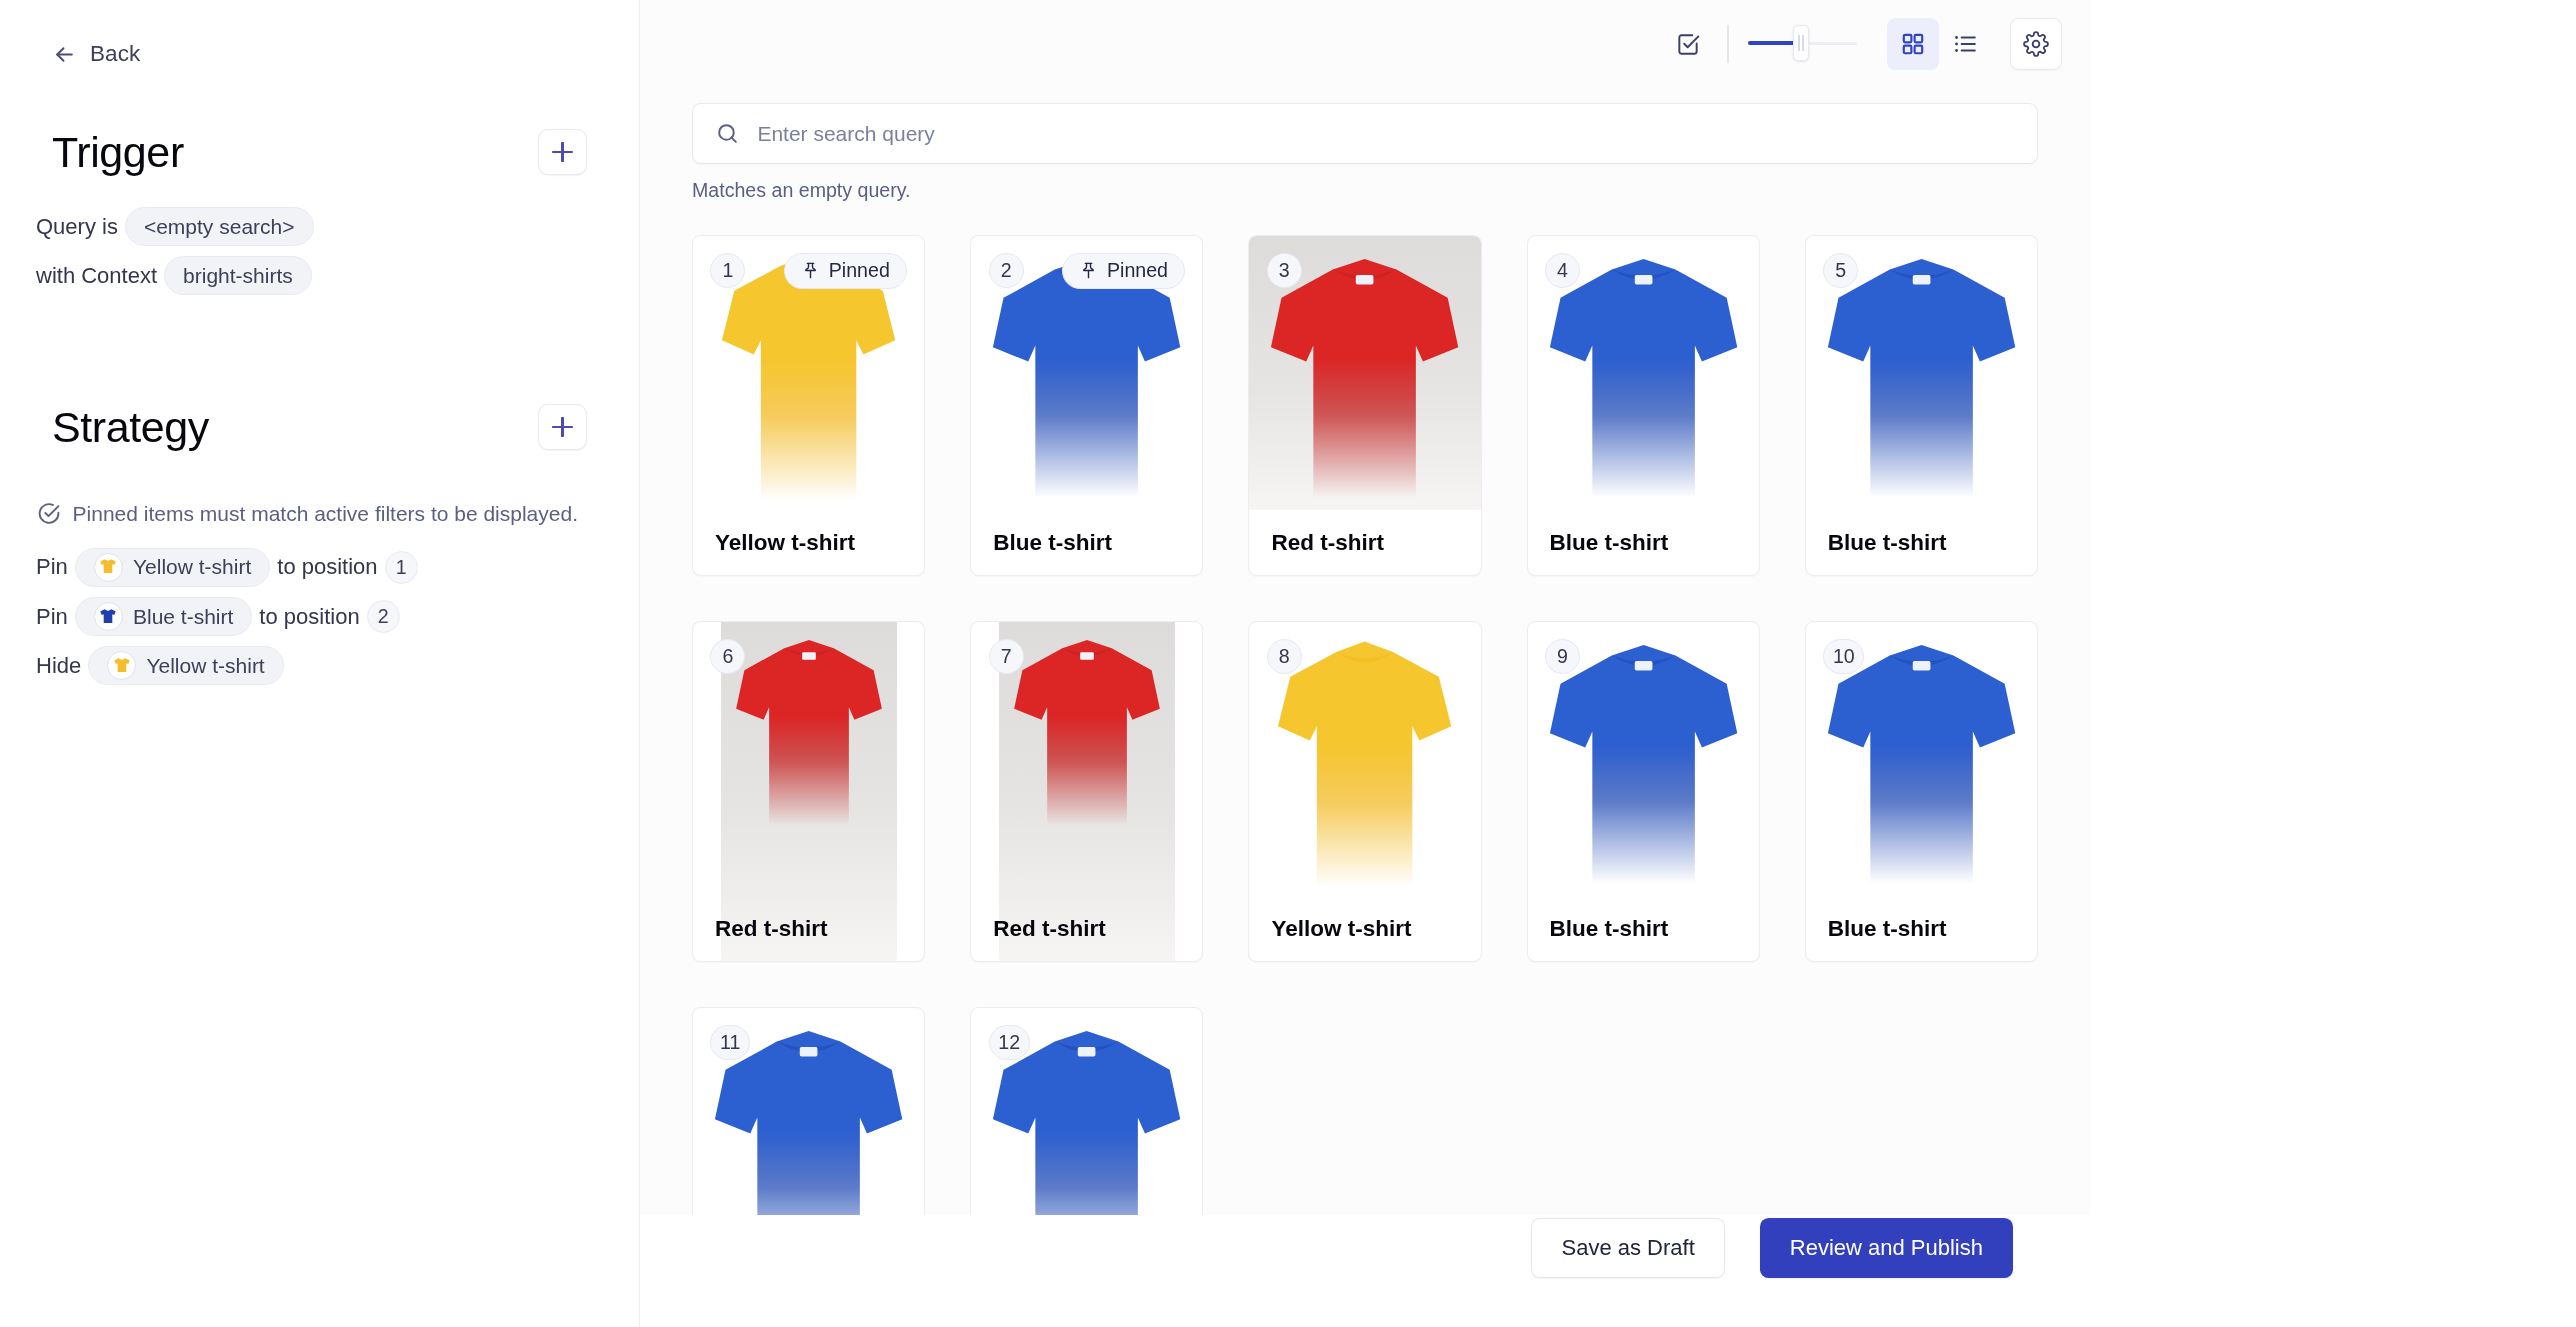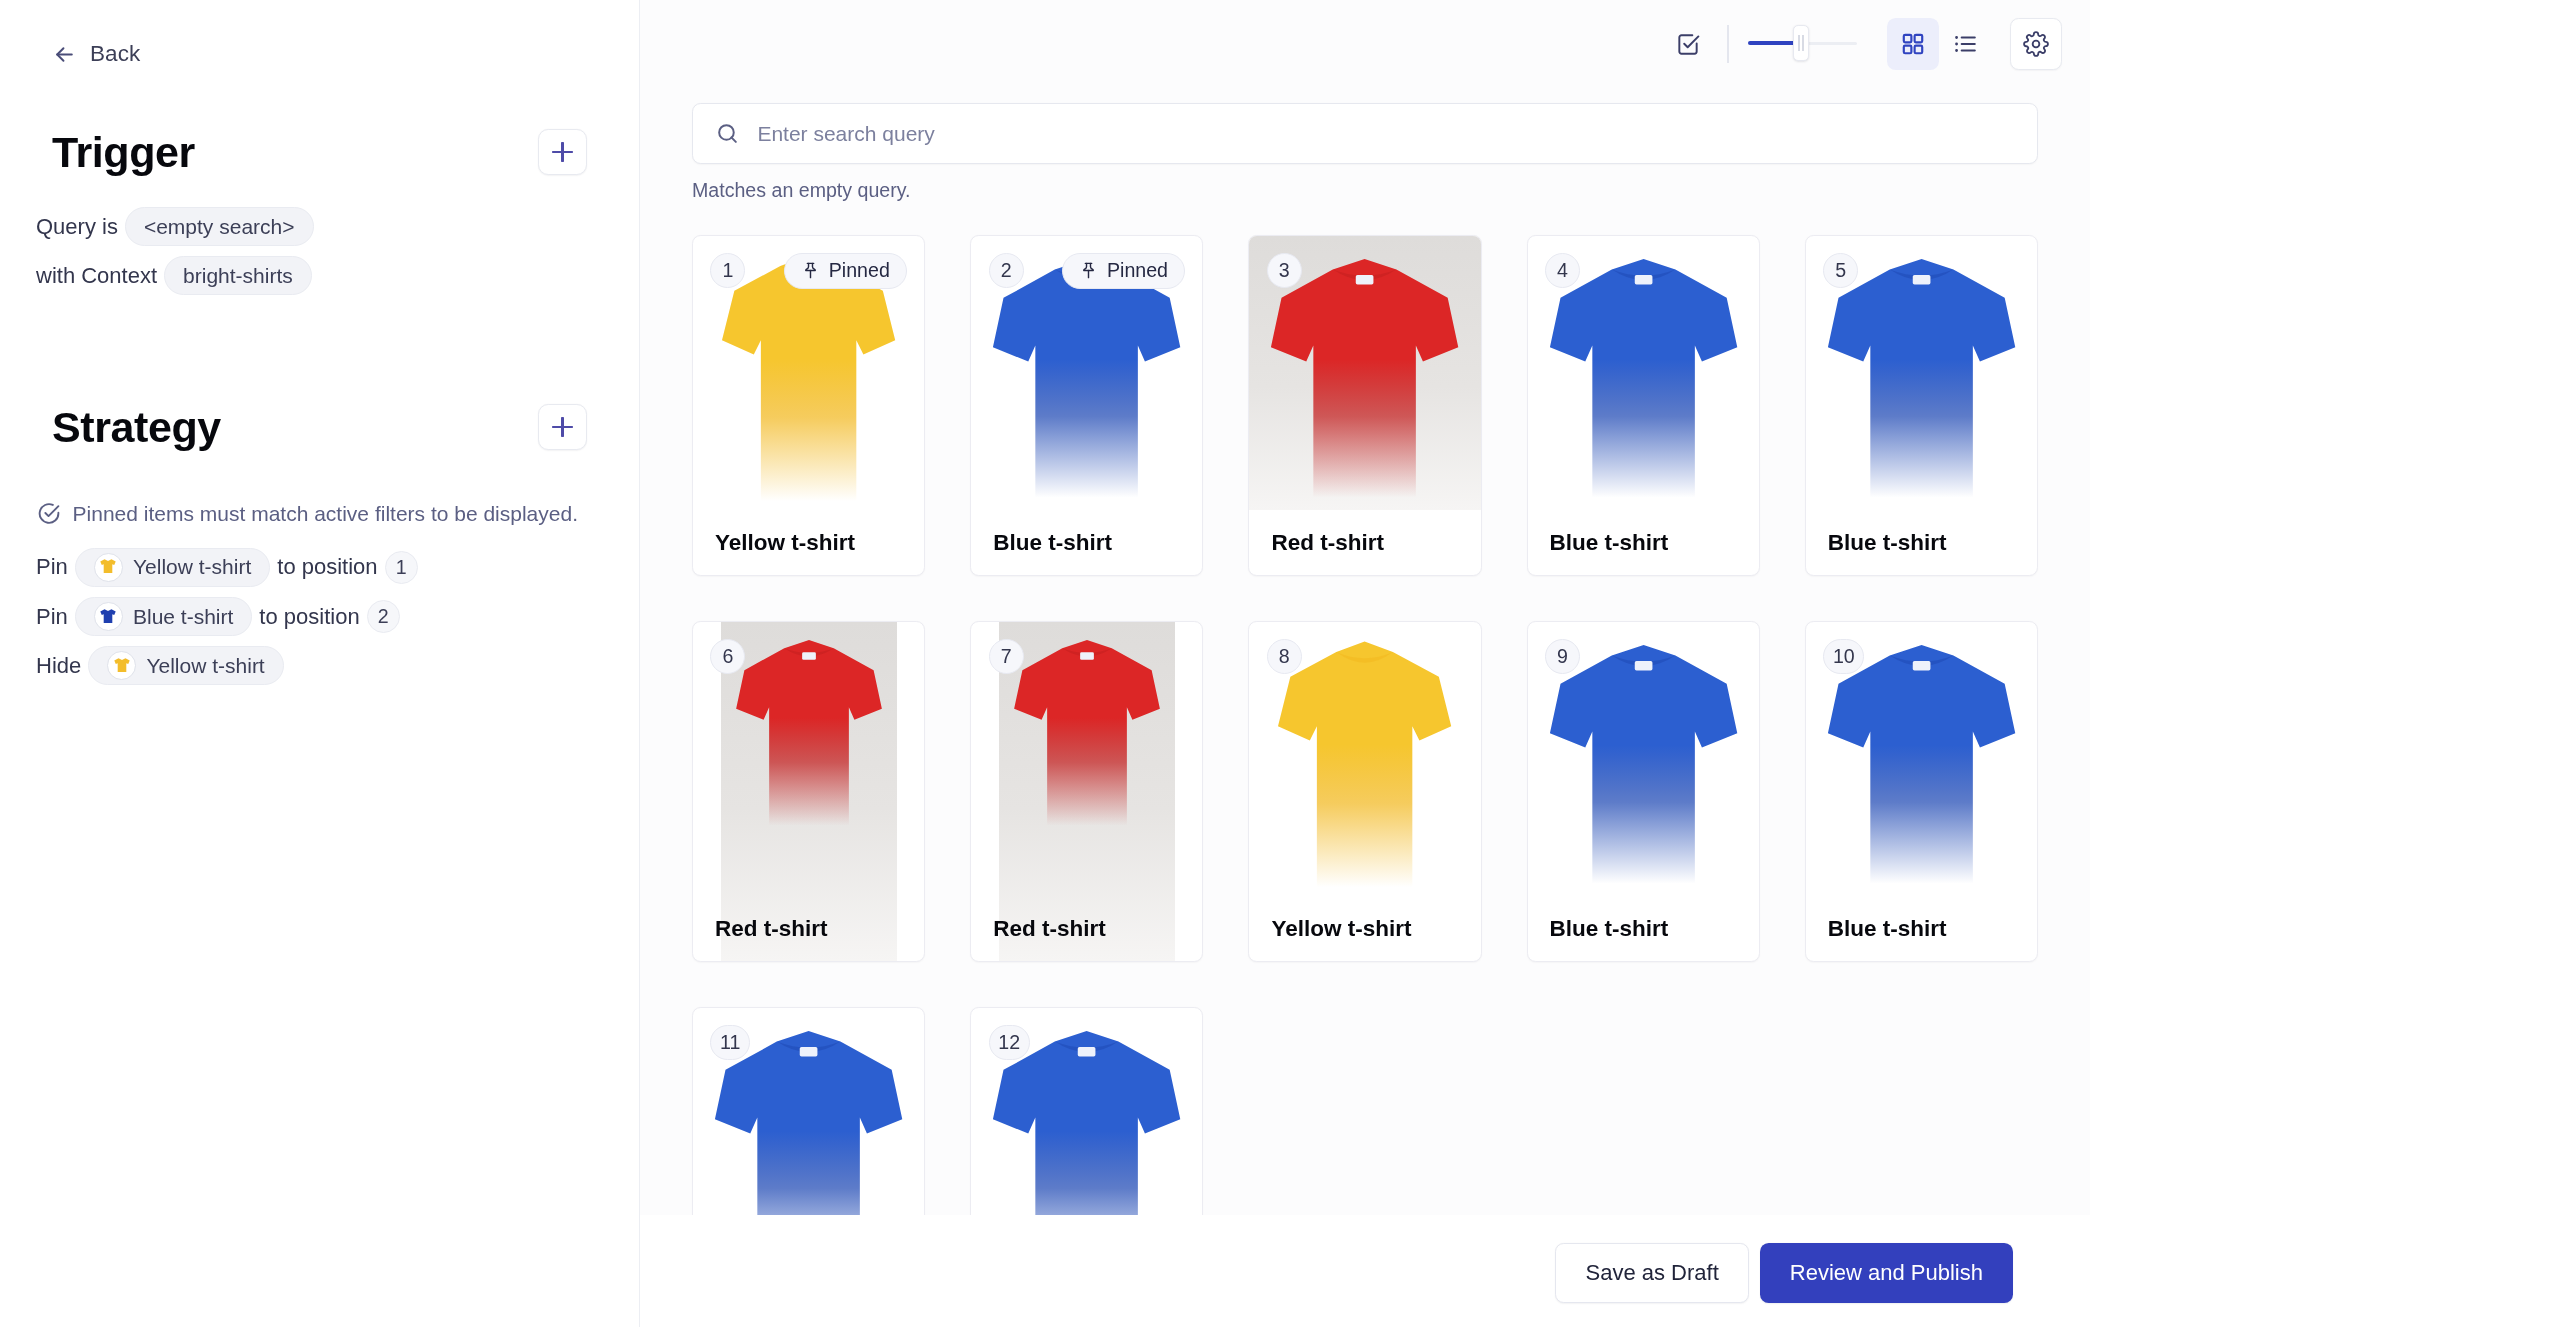--- a/index.html
+++ b/index.html
@@ -32,21 +32,21 @@
   }
 
   .section-head {
     display: flex; align-items: center; justify-content: space-between;
     margin: 0 52px;
     padding: 0;
   }
   .sec-trigger { margin-top: 62px; }
   .sec-strategy { margin-top: 109px; }
   .section-title {
-    font-size: 43px; font-weight: 700; color: #07080d; letter-spacing: -0.4px;
+    font-size: 43px; font-weight: 400; color: #07080d; letter-spacing: -0.4px;
     line-height: 1;
   }
   .add-btn {
     width: 49px; height: 46px; border-radius: 10.2px;
     background: #ffffff; border: 1.5px solid #e8eaf0;
     box-shadow: 0 0.7px 1.5px rgba(16,24,40,.05);
     display: flex; align-items: center; justify-content: center;
     cursor: pointer;
   }
   .plus { position: relative; width: 20.3px; height: 20.3px; }
@@ -204,22 +204,22 @@
   .badge-pin svg { width: 19px; height: 19px; display:block; }
   .card-title {
     position:absolute; left: 22px; bottom: 19px;
     font-size: 22.5px; font-weight: 700; color:#07080d; z-index: 4;
   }
 
   
   .footer {
     position:absolute; left: 0; right: 0; bottom: 0; height: 110px;
     background:#ffffff;
-    display:flex; align-items:center; justify-content:flex-end;
-    gap: 11px; padding-right: 77px;
+    display:flex; align-items:flex-start; justify-content:flex-end;
+    gap: 35px; padding-right: 77px;
     z-index: 30;
   }
   .btn {
     height: 60px; padding: 0 29px; border-radius: 8.7px;
     font-size: 22px; font-family:"Liberation Sans", sans-serif;
     display:flex; align-items:center; justify-content:center;
     cursor:pointer; border: 1.5px solid transparent;
   }
   .btn-secondary {
     background:#ffffff; border-color:#e5e7ef; color:#21243a;

